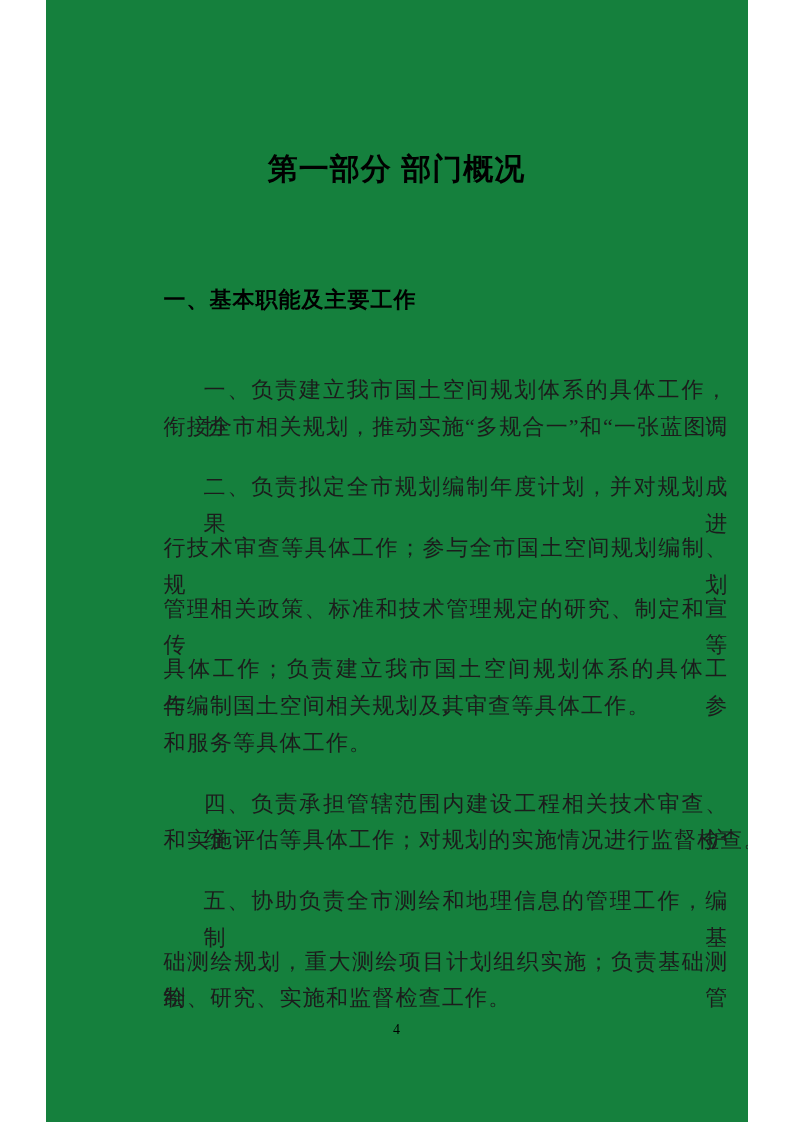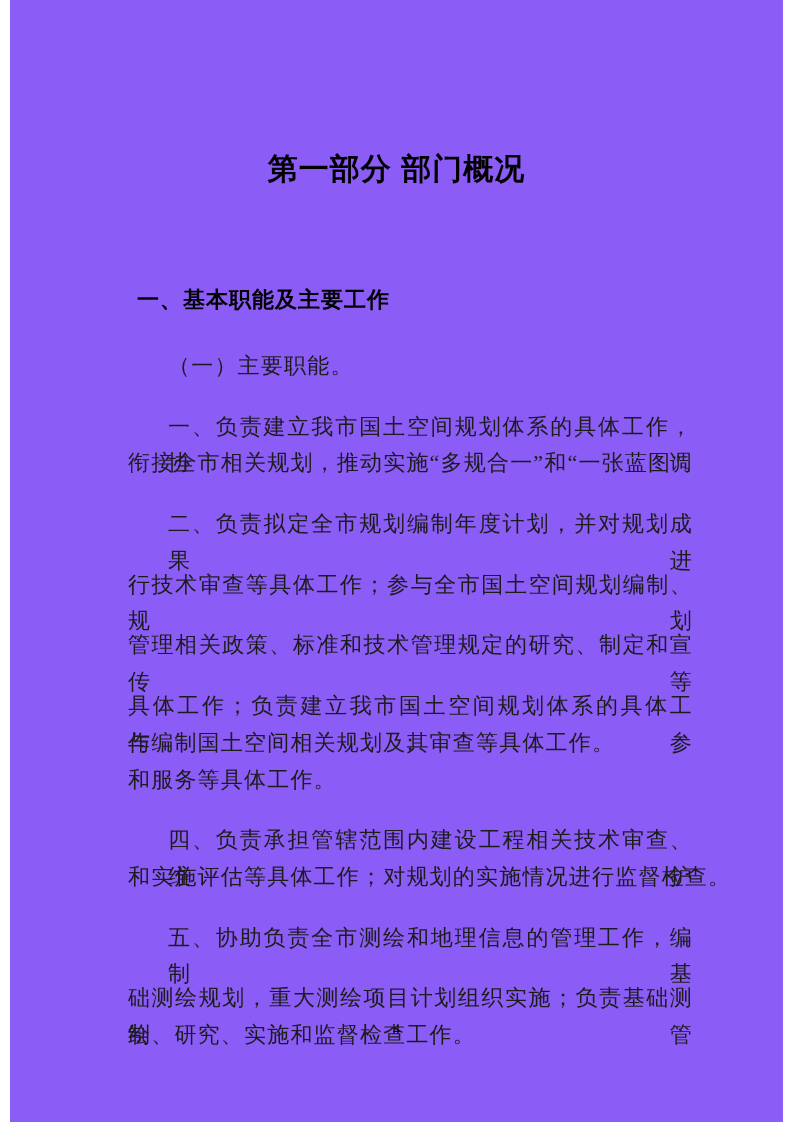--- a/index.html
+++ b/index.html
@@ -2,43 +2,43 @@
 <html><head>
 <meta charset="utf-8">
 <style>
   html, body {
     margin: 0;
     padding: 0;
     background: #ffffff;
   }
   .page {
     position: relative;
-    width: 773px;
+    width: 702px;
     height: 1122px;
-    background: #8b5cf6;
+    background: #15803d;
     overflow: hidden;
     margin: 0 auto;
   }
   .doc-title {
     position: absolute;
     top: 149px;
     left: 0;
     width: 100%;
     text-align: center;
     font-family: "Liberation Sans", sans-serif;
     font-weight: 700;
     font-size: 30px;
     line-height: 40px;
     color: #000000;
     letter-spacing: 1px;
   }
   .section-heading {
     position: absolute;
     top: 286px;
-    left: 127px;
+    left: 118px;
     font-family: "Liberation Sans", sans-serif;
     font-weight: 700;
     font-size: 22px;
     line-height: 28px;
     color: #000000;
     letter-spacing: 1px;
     text-align: center;
   }
   .body-text {
     position: absolute;
@@ -80,21 +80,20 @@
 </style>
 </head>
 <body>
 
 <div class="page">
   <div class="doc-title">第一部分 部门概况</div>
 
   <div class="section-heading">一、基本职能及主要工作</div>
 
   <div class="body-text">
-      <div class="body-line indent">（一）主要职能。</div>
       <div class="body-line indent fill">一、负责建立我市国土空间规划体系的具体工作，协调</div>
       <div class="body-line">衔接全市相关规划，推动实施“多规合一”和“一张蓝图”。</div>
       <div class="body-line indent fill">二、负责拟定全市规划编制年度计划，并对规划成果进</div>
       <div class="body-line fill">行技术审查等具体工作；参与全市国土空间规划编制、规划</div>
       <div class="body-line fill">管理相关政策、标准和技术管理规定的研究、制定和宣传等</div>
       <div class="body-line fill">具体工作；负责建立我市国土空间规划体系的具体工作；参</div>
       <div class="body-line">与编制国土空间相关规划及其审查等具体工作。</div>
       <div class="body-line">和服务等具体工作。</div>
       <div class="body-line indent fill">四、负责承担管辖范围内建设工程相关技术审查、维护</div>
       <div class="body-line">和实施评估等具体工作；对规划的实施情况进行监督检查。</div>

